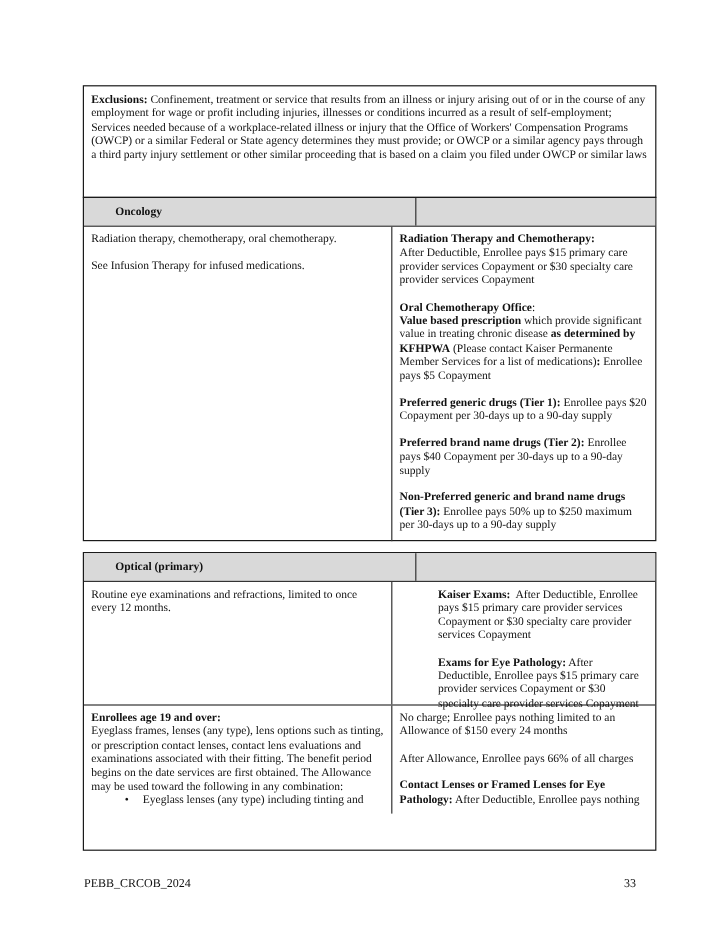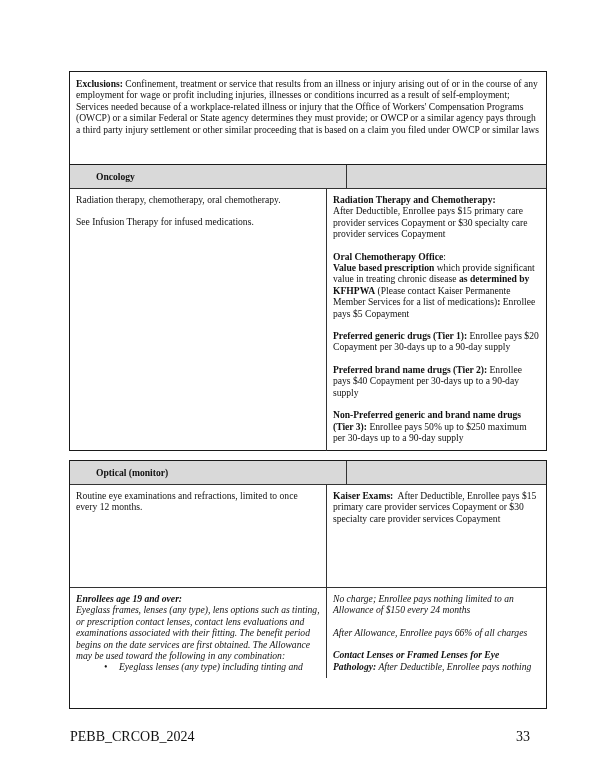--- a/index.html
+++ b/index.html
@@ -14,21 +14,21 @@
   .cell { box-sizing:border-box; padding:5px 6px; }
   .c1 { width:257px; border-right:1px solid #333; }
   .c2 { flex:1; padding-left:6px; }
   .hdr .cell { padding-top:6px; font-weight:bold; }
   p { margin:0; }
   .gap { margin-top:11px; }
   b { font-weight:bold; }
   ul { margin:0; padding-left:28px; list-style:none; }
   ul li { position:relative; padding-left:15px; }
   ul li::before { content:"•"; position:absolute; left:0; }
-  .footer { position:absolute; top:731px; left:70px; width:460px; display:flex; justify-content:space-between; font-size:14px; }
+  .footer { position:absolute; top:731px; left:70px; width:460px; display:flex; justify-content:space-between; font-size:10px; }
 </style>
 </head>
 <body>
 
 <div class="box excl">
   <p><b>Exclusions:</b><span> Confinement, treatment or service that results from an illness or injury arising out of or in the course of any employment for wage or profit including injuries, illnesses or conditions incurred as a result of self-employment; Services needed because of a workplace-related illness or injury that the Office of Workers' Compensation Programs (OWCP) or a similar Federal or State agency determines they must provide; or OWCP or a similar agency pays through a third party injury settlement or other similar proceeding that is based on a claim you filed under OWCP or similar laws</span></p>
 </div>
 
 <div class="tbl" style="top:164px;height:287px;">
   <div class="row hdr">
@@ -46,32 +46,33 @@
         <b>Value based prescription</b><span> which provide significant value in treating chronic disease </span><b>as determined by KFHPWA</b><span> (Please contact Kaiser Permanente Member Services for a list of medications)</span><b>:</b><span> Enrollee pays $5 Copayment</span></p>
       <p class="gap"><b>Preferred generic drugs (Tier 1):</b><span> Enrollee pays $20 Copayment per 30-days up to a 90-day supply</span></p>
       <p class="gap"><b>Preferred brand name drugs (Tier 2):</b><span> Enrollee pays $40 Copayment per 30-days up to a 90-day supply</span></p>
       <p class="gap"><b>Non-Preferred generic and brand name drugs (Tier 3):</b><span> Enrollee pays 50% up to $250 maximum per 30-days up to a 90-day supply</span></p>
     </div>
   </div>
 </div>
 
 <div class="tbl" style="top:460px;height:249px;">
   <div class="row hdr">
-    <div class="cell c1">Optical (monitor)</div>
+    <div class="cell c1">Optical (primary)</div>
     <div class="cell c2"></div>
   </div>
-  <div class="row" style="height:102px;">
+  <div class="row" style="height:102px;gap:32px;">
     <div class="cell c1">
       <p>Routine eye examinations and refractions, limited to once every 12 months.</p>
     </div>
     <div class="cell c2">
       <p><b>Kaiser Exams:</b><span style="white-space:pre-wrap;">  After Deductible, Enrollee pays $15 primary care provider services Copayment or $30 specialty care provider services Copayment</span></p>
+      <p class="gap"><b>Exams for Eye Pathology:</b><span> After Deductible, Enrollee pays $15 primary care provider services Copayment or $30 specialty care provider services Copayment</span></p>
     </div>
   </div>
-  <div class="row" style="flex:1;font-style:italic;">
+  <div class="row" style="flex:1;">
     <div class="cell c1">
       <p><b>Enrollees age 19 and over:</b><br><span>Eyeglass frames, lenses (any type), lens options such as tinting, or prescription contact lenses, contact lens evaluations and examinations associated with their fitting. The benefit period begins on the date services are first obtained. The Allowance may be used toward the following in any combination:</span></p>
       <ul>
         <li>Eyeglass lenses (any type) including tinting and</li>
       </ul>
     </div>
     <div class="cell c2">
       <p>No charge; Enrollee pays nothing limited to an Allowance of $150 every 24 months</p>
       <p class="gap">After Allowance, Enrollee pays 66% of all charges</p>
       <p class="gap"><b>Contact Lenses or Framed Lenses for Eye Pathology:</b><span> After Deductible, Enrollee pays nothing</span></p>

